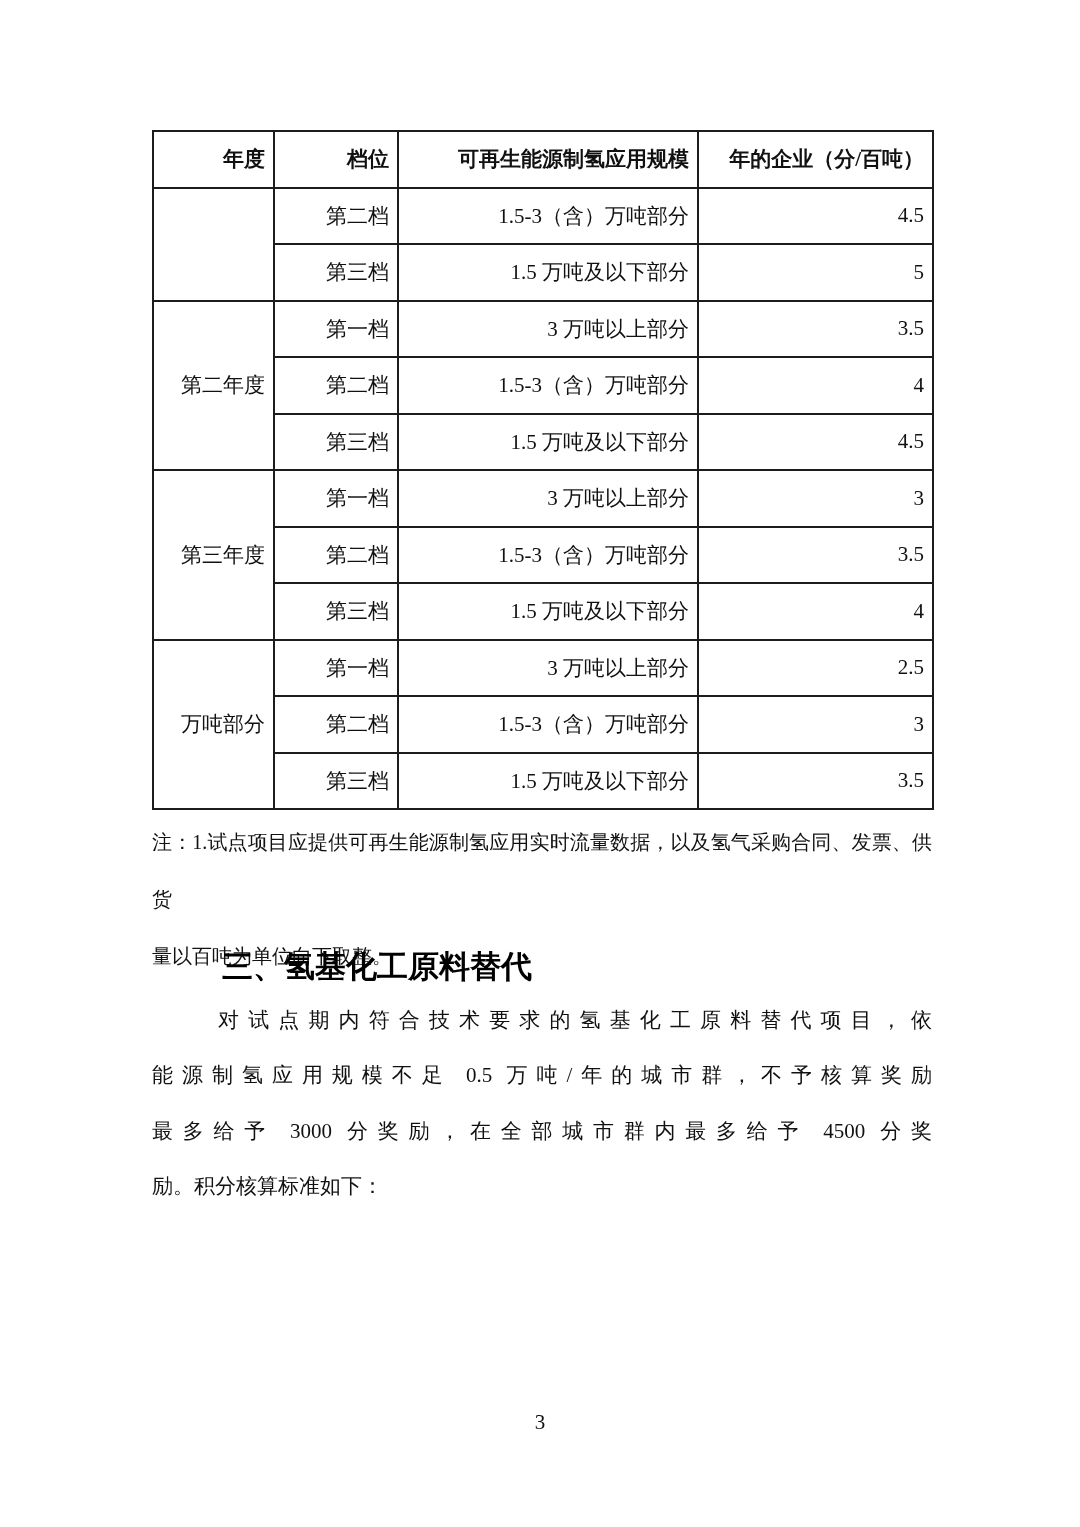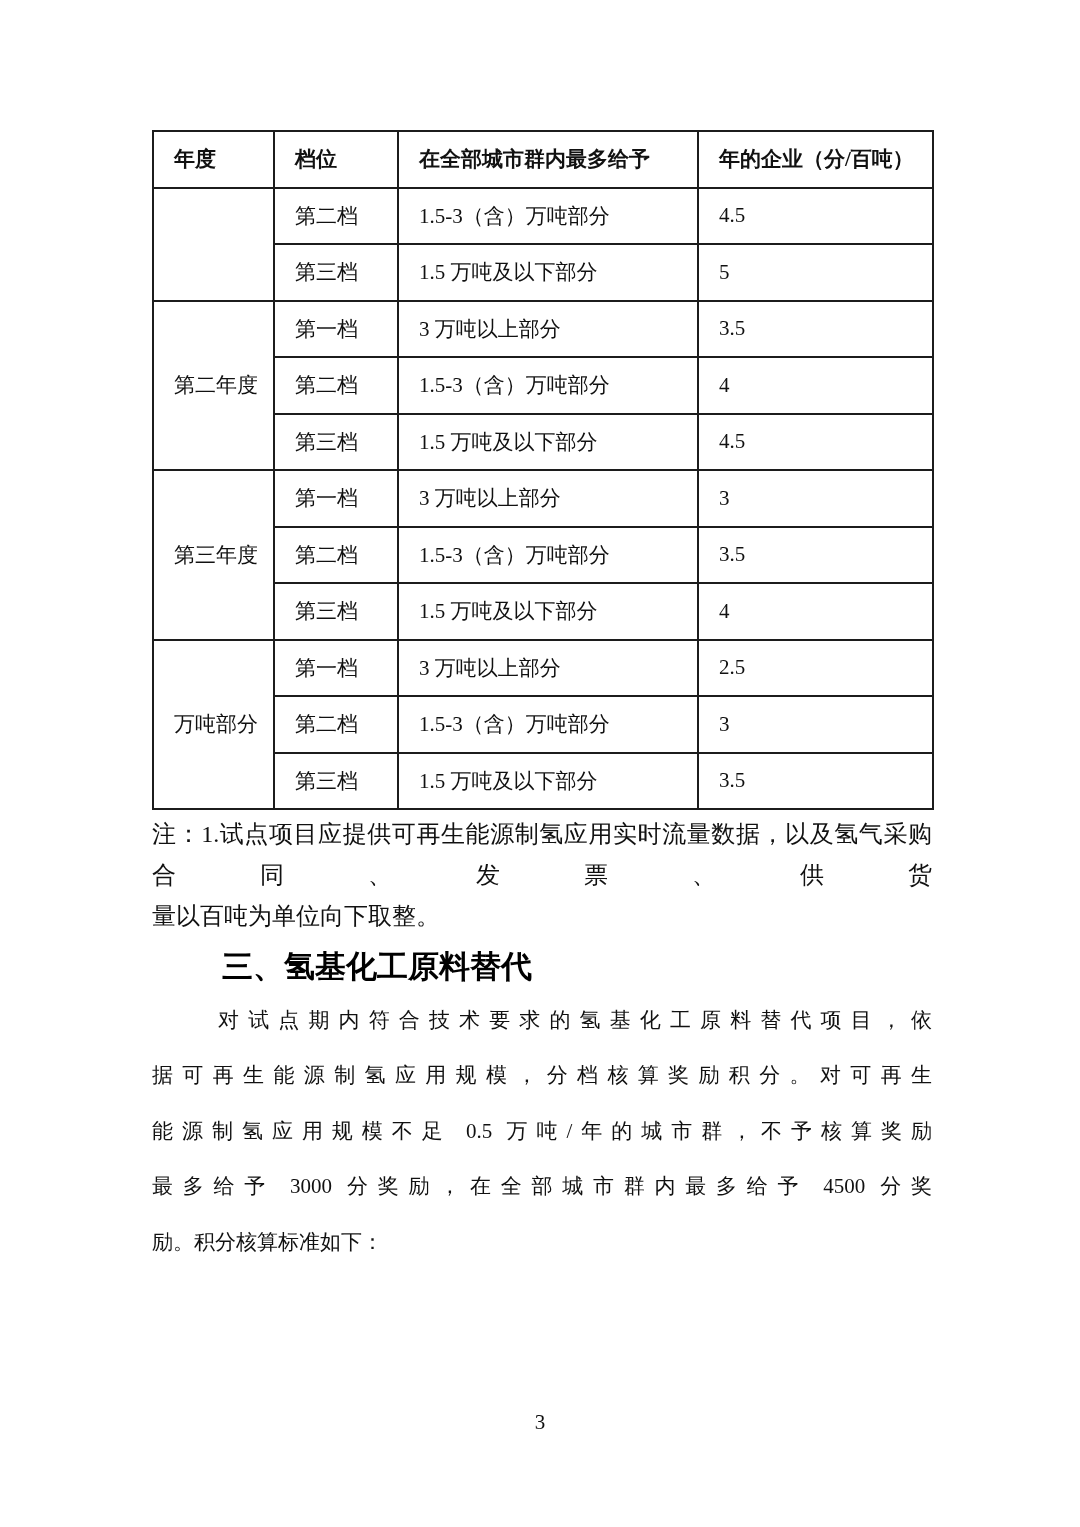--- a/index.html
+++ b/index.html
@@ -10,34 +10,34 @@
   }
   .page{position:absolute;inset:0;}
 
   
   table.score{
     position:absolute;left:152px;top:130px;width:780px;
     border-collapse:collapse;table-layout:fixed;
     font-size:21px;color:#111;
   }
   table.score th,table.score td{
-    border:2px solid #1c1c1c;text-align:left;vertical-align:middle;
-    height:54.5px;padding:0 20px;font-weight:normal;
+    border:2px solid #1c1c1c;text-align:right;vertical-align:middle;
+    height:54.5px;padding:0 8px;font-weight:normal;
     overflow:hidden;white-space:nowrap;
   }
   table.score th{font-weight:bold;}
   col.c-year{width:121px;}
   col.c-tier{width:124px;}
   col.c-scale{width:300px;}
   col.c-score{width:235px;}
 
   
   .note{
     position:absolute;left:152px;top:814px;width:780px;
-    font-size:24px;line-height:41px;color:#111;
+    font-size:20px;line-height:57px;color:#111;
   }
   .note .line{text-align:justify;}
   .note .line.fill{text-align-last:justify;}
 
   
   .section-heading{
     position:absolute;left:152px;top:946px;width:780px;
     font-family:"Liberation Sans","DejaVu Sans",sans-serif;
     font-weight:bold;font-size:31px;color:#000;
     text-indent:70px;white-space:nowrap;
@@ -65,21 +65,21 @@
     <colgroup>
       <col class="c-year">
         <col class="c-tier">
         <col class="c-scale">
         <col class="c-score">
     </colgroup>
     <thead>
       <tr>
         <th>年度</th>
         <th>档位</th>
-        <th>在全部城市群内最多给予</th>
+        <th>可再生能源制氢应用规模</th>
         <th>年的企业（分/百吨）</th>
       </tr>
     </thead>
     <tbody>
 
       <tr>
         <td rowspan="2"></td>
         <td>第二档</td>
         <td>1.5-3（含）万吨部分</td>
         <td>4.5</td>
@@ -148,21 +148,20 @@
 
   <div class="note">
     <div class="line fill">注：1.试点项目应提供可再生能源制氢应用实时流量数据，以及氢气采购合同、发票、供货</div>
     <div class="line">量以百吨为单位向下取整。</div>
   </div>
 
   <div class="section-heading">三、氢基化工原料替代</div>
 
   <div class="body-par">
     <div class="line fill indent">对试点期内符合技术要求的氢基化工原料替代项目，依</div>
-    <div class="line fill">据可再生能源制氢应用规模，分档核算奖励积分。对可再生</div>
     <div class="line fill">能源制氢应用规模不足 0.5 万吨/年的城市群，不予核算奖励</div>
     <div class="line fill">最多给予 3000 分奖励，在全部城市群内最多给予 4500 分奖</div>
     <div class="line">励。积分核算标准如下：</div>
   </div>
 
   <div class="page-number">3</div>
 
 </div>
 
 </body></html>

